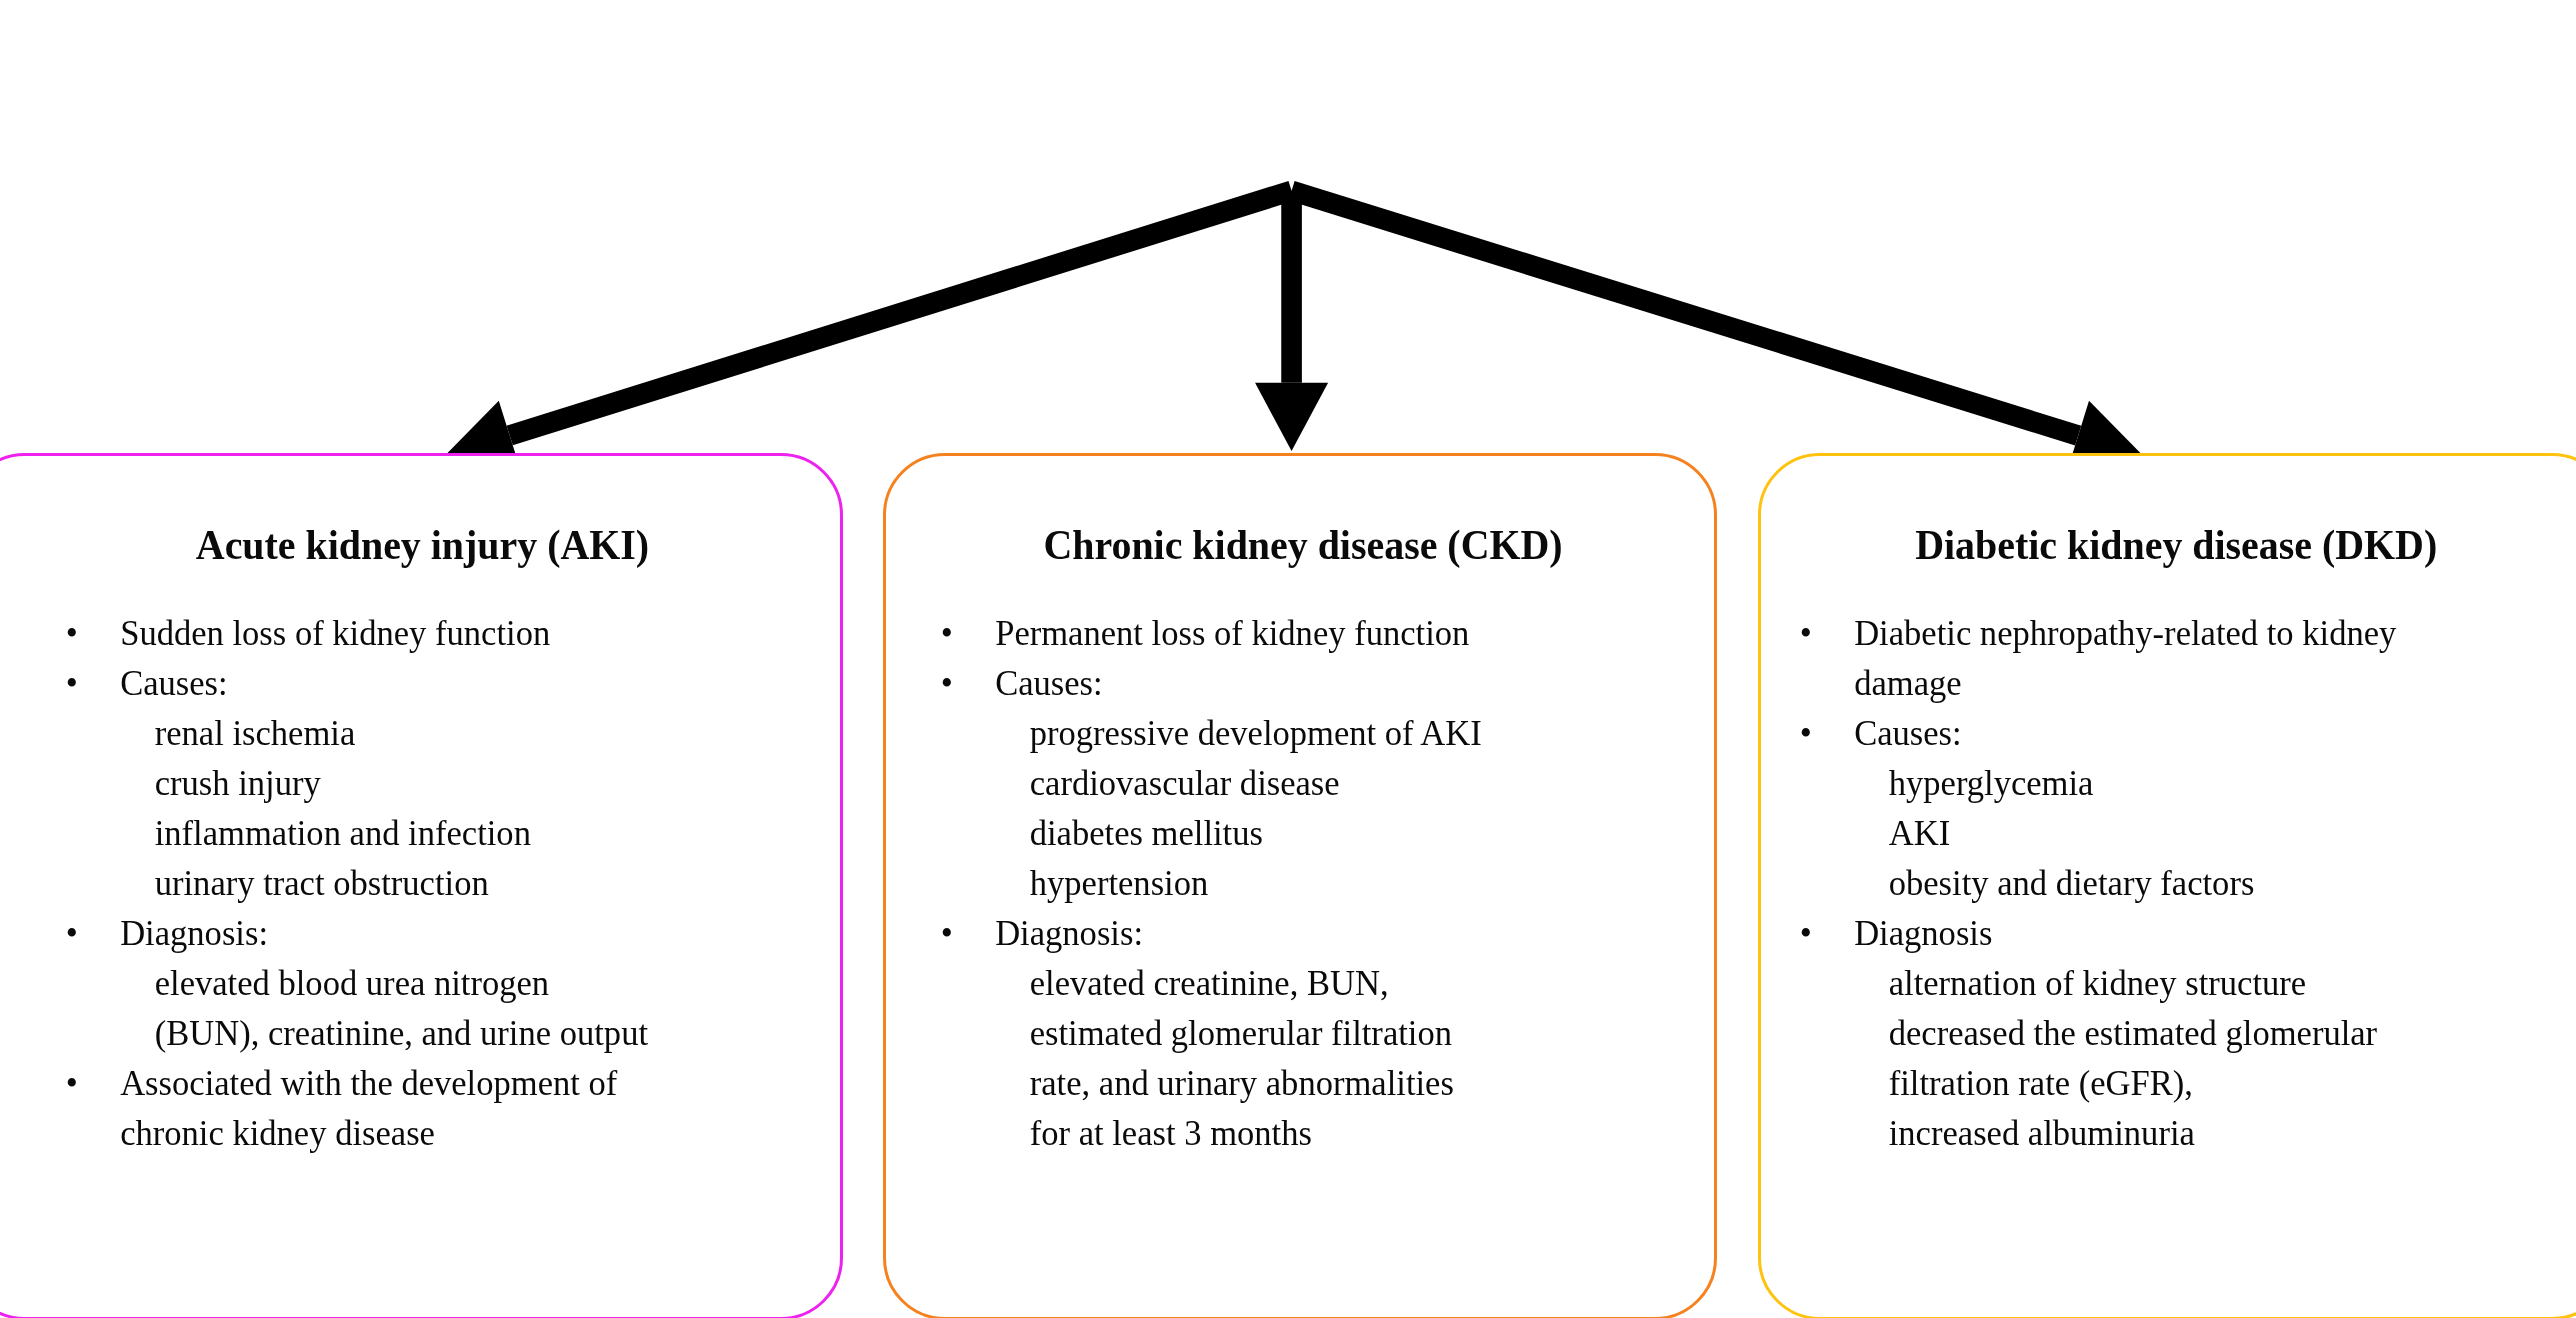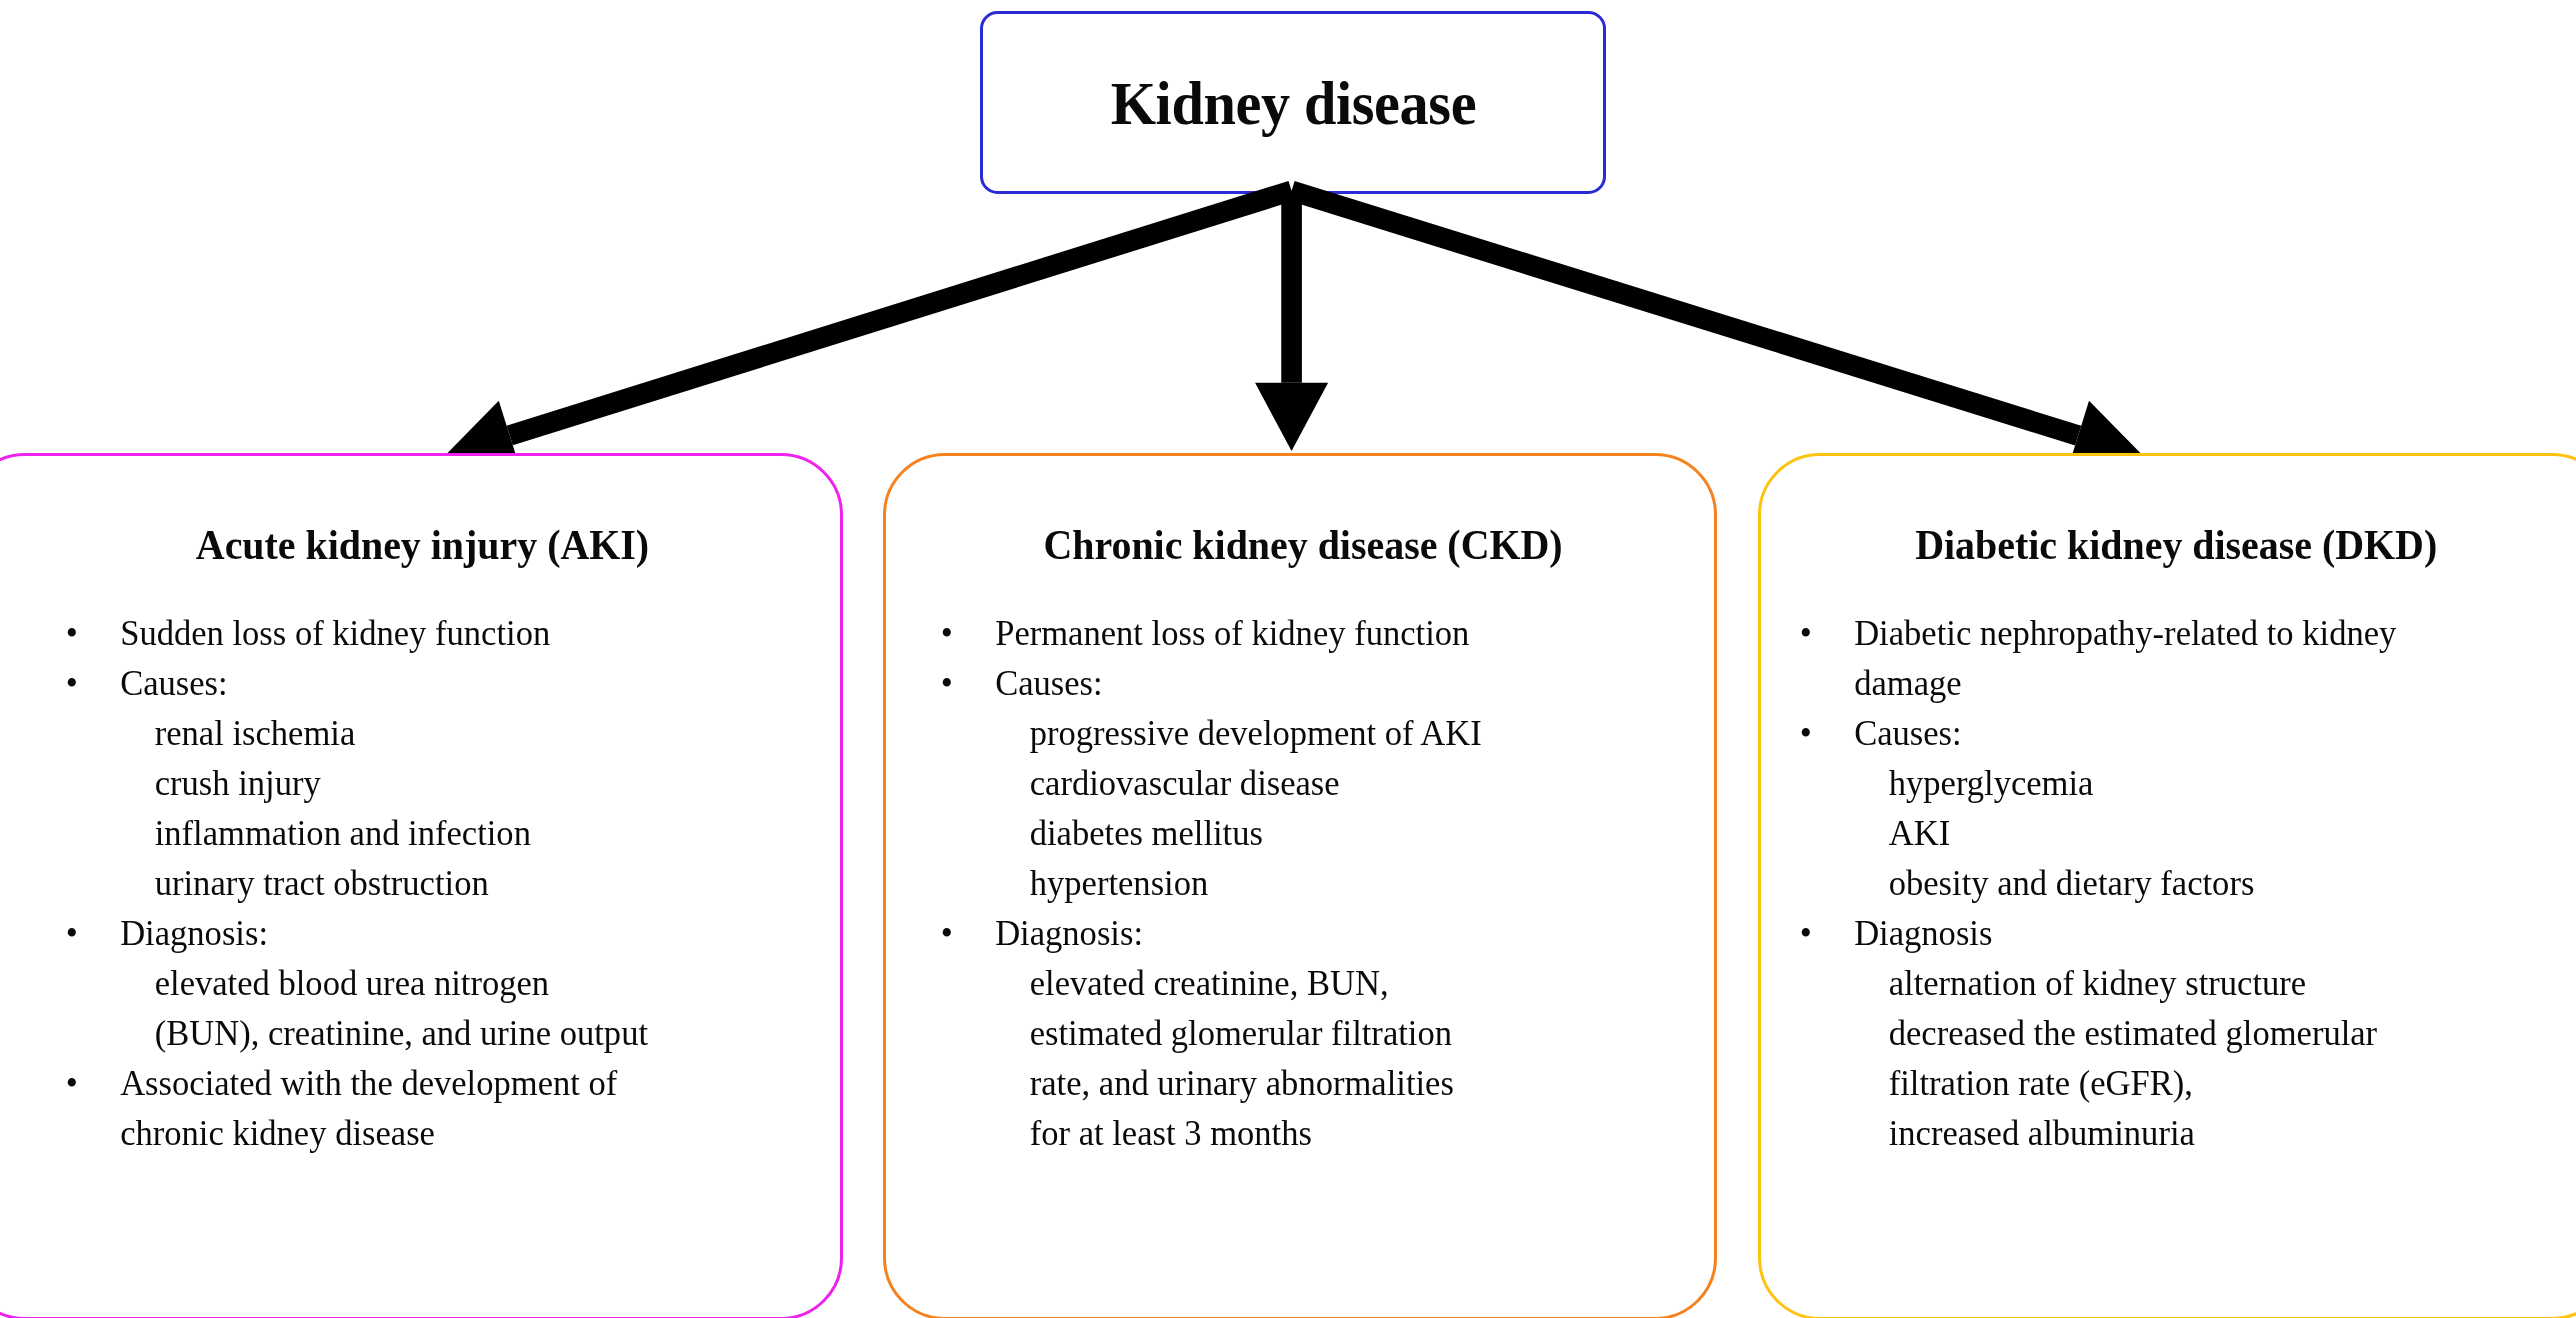--- a/index.html
+++ b/index.html
@@ -58,23 +58,20 @@
     position:absolute;left:14.3px;top:0;height:50px;line-height:50px;
     font-size:36px;
   }
   .line.cont{padding-left:71px;}
 </style>
 </head>
 <body>
 
 <div id="stage">
 
-  <div class="root-box" style="border-color: rgb(43, 43, 214);">
-    <div class="root-title">Kidney disease</div>
-  </div>
 
   <svg id="arrows" viewBox="0 0 3245 1661" width="2576" height="1319">
     <g id="arrow-group">
         <polygon points="1623.1164670396424,227.59362374640293 638.1894176403616,535.9025595471151 645.9564835610765,560.7153120543092 1630.8835329603576,252.40637625359707" fill="#000000"></polygon>
         <polygon points="560,574 628.3312185871465,504.40945059567633 655.8146826142917,592.2084210057478" fill="#000000"></polygon>
         <polygon points="1614,240 1614,482 1640,482 1640,240" fill="#000000"></polygon>
         <polygon points="1627,568 1581,482 1673,482" fill="#000000"></polygon>
         <polygon points="1623.136259798826,252.41255459838268 2614.0224370710635,560.8524271136924 2621.7499174734116,536.027317916927 1630.863740201174,227.58744540161732" fill="#000000"></polygon>
         <polygon points="2700,574 2604.2144811757753,592.3612195557407 2631.5578733687,504.5185254748787" fill="#000000"></polygon>
       </g>

